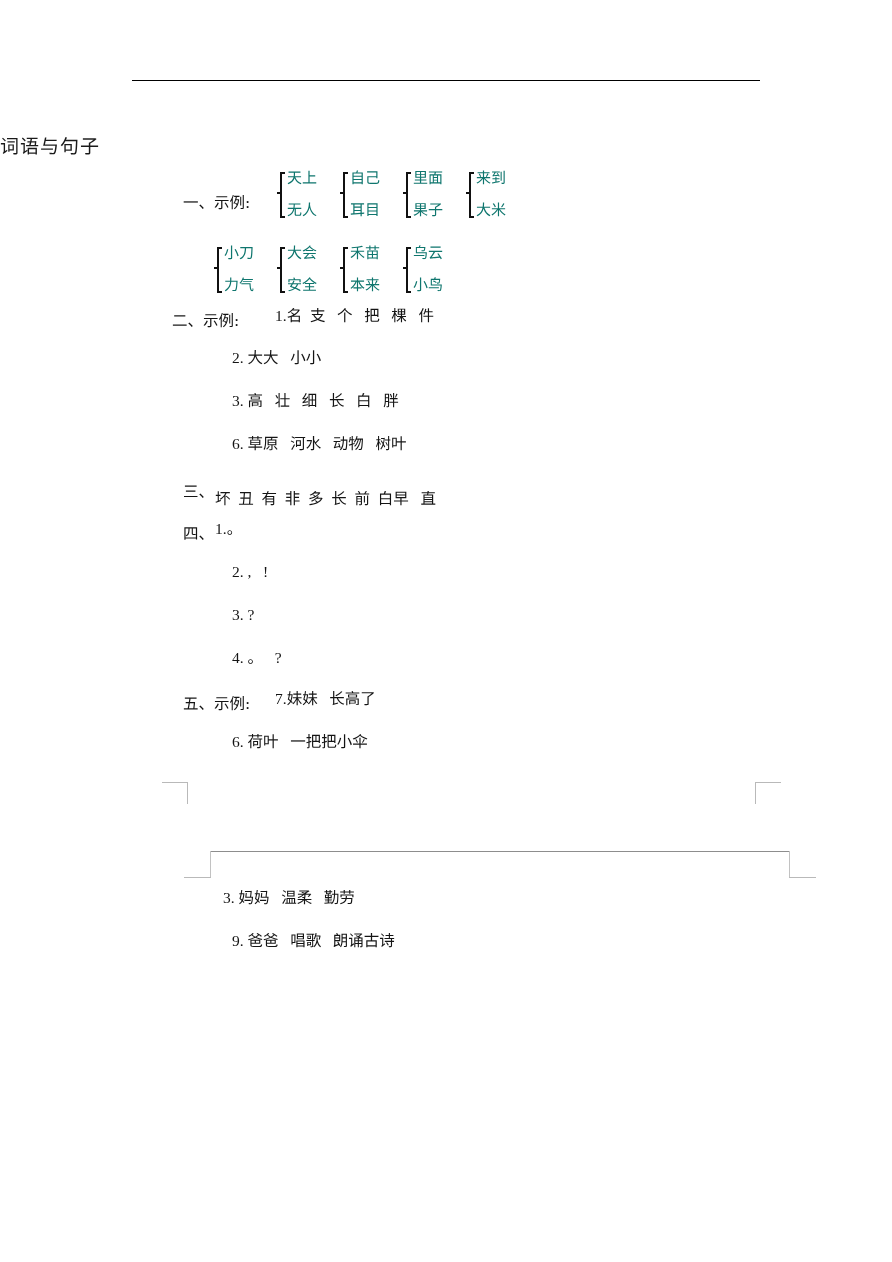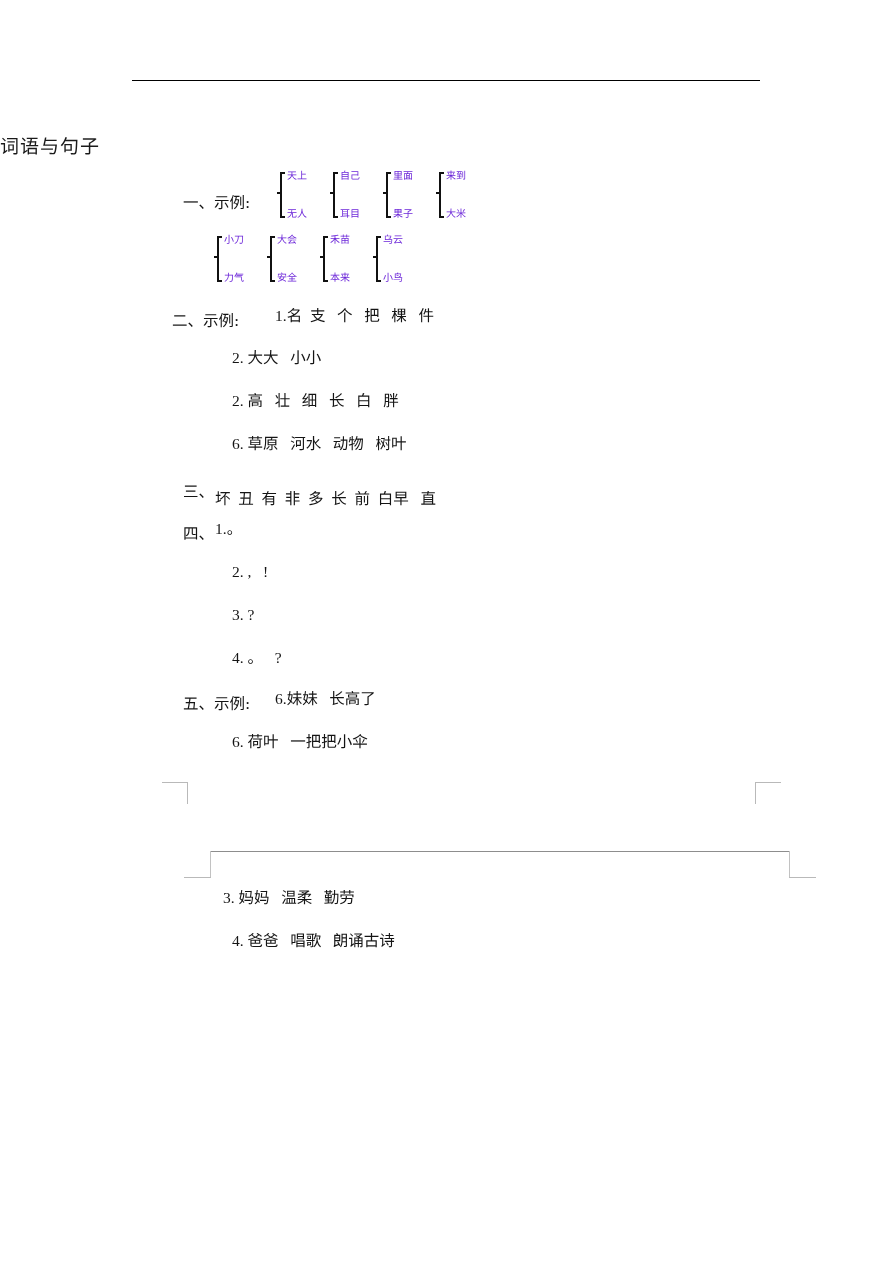--- a/index.html
+++ b/index.html
@@ -111,22 +111,22 @@
   }
   .brace-top-tick { top: 1px; }
   .brace-bot-tick { bottom: 1px; }
 
   .brace-words {
     display: flex;
     flex-direction: column;
     justify-content: space-between;
     height: 48px;
     font-family: "DejaVu Serif", "Liberation Serif", serif;
-    font-size: 10px;
-    color: #6d28d9;
+    font-size: 15px;
+    color: #0f766e;
     white-space: pre;
   }
   .brace-words span { line-height: 1.05; }
 
   
   .mark {
     position: absolute;
     background: #b9b9b9;
   }
   .mark.h { height: 1px; }
@@ -178,21 +178,21 @@
       </div>
       <div class="brace-group">
         <div class="brace-mark">
           <div class="brace-top-tick"></div>
           <div class="brace-bot-tick"></div>
         </div>
         <div class="brace-words"><span>来到</span><span>大米</span></div>
       </div>
     </div>
 
-  <div class="brace-row" id="one-row2" style="left:213px; top:235px;text-align:center;">
+  <div class="brace-row" id="one-row2" style="left:213px; top:246px;text-align:center;">
       <div class="brace-group">
         <div class="brace-mark">
           <div class="brace-top-tick"></div>
           <div class="brace-bot-tick"></div>
         </div>
         <div class="brace-words"><span>小刀</span><span>力气</span></div>
       </div>
       <div class="brace-group">
         <div class="brace-mark">
           <div class="brace-top-tick"></div>
@@ -212,45 +212,45 @@
           <div class="brace-top-tick"></div>
           <div class="brace-bot-tick"></div>
         </div>
         <div class="brace-words"><span>乌云</span><span>小鸟</span></div>
       </div>
     </div>
 
   <div class="sec-label" style="left:172px; top:308px;">二、示例:</div>
   <div class="body-text" style="left:275px; top:308px;">1.名  支   个   把   棵   件</div>
   <div class="body-text" style="left:232px; top:350px;">2. 大大   小小</div>
-  <div class="body-text" style="left:232px; top:393px;">2. 高   壮   细   长   白   胖</div>
+  <div class="body-text" style="left:232px; top:393px;">3. 高   壮   细   长   白   胖</div>
   <div class="body-text" style="left:232px; top:436px;">6. 草原   河水   动物   树叶</div>
 
   <div class="sec-label" style="left:183px; top:479px;">三、</div>
   <div class="body-text" style="left:215px; top:479px;margin-top:12px;">坏  丑  有  非  多  长  前  白早   直</div>
 
   <div class="sec-label" style="left:183px; top:521px;">四、</div>
   <div class="body-text" style="left:215px; top:521px;">1.。</div>
   <div class="body-text" style="left:232px; top:564px;">2. ,   !</div>
   <div class="body-text" style="left:232px; top:607px;">3. ?</div>
   <div class="body-text" style="left:232px; top:650px;">4. 。   ?</div>
 
   <div class="sec-label" style="left:183px; top:691px;">五、示例:</div>
-  <div class="body-text" style="left:275px; top:691px;">6.妹妹   长高了</div>
+  <div class="body-text" style="left:275px; top:691px;">7.妹妹   长高了</div>
   <div class="body-text" style="left:232px; top:734px;">6. 荷叶   一把把小伞</div>
 
   <div class="mark h" style="left:162px; top:782px; width:26px;"></div>
   <div class="mark v" style="left:187px; top:782px; height:22px;"></div>
 
   <div class="mark h" style="left:755px; top:782px; width:26px;"></div>
   <div class="mark v" style="left:755px; top:782px; height:22px;"></div>
 
   <div class="pagebreak-rule" style="left:210px; top:851px; width:580px;"></div>
   <div class="pagebreak-side" style="left:210px; top:851px; height:27px;"></div>
   <div class="pagebreak-side" style="left:789px; top:851px; height:27px;"></div>
 
   <div class="mark h" style="left:184px; top:877px; width:27px;"></div>
   <div class="mark h" style="left:789px; top:877px; width:27px;"></div>
 
   <div class="body-text" style="left:223px; top:890px;">3. 妈妈   温柔   勤劳</div>
-  <div class="body-text" style="left:232px; top:933px;">4. 爸爸   唱歌   朗诵古诗</div>
+  <div class="body-text" style="left:232px; top:933px;">9. 爸爸   唱歌   朗诵古诗</div>
 
 </div>
 
 </body></html>

